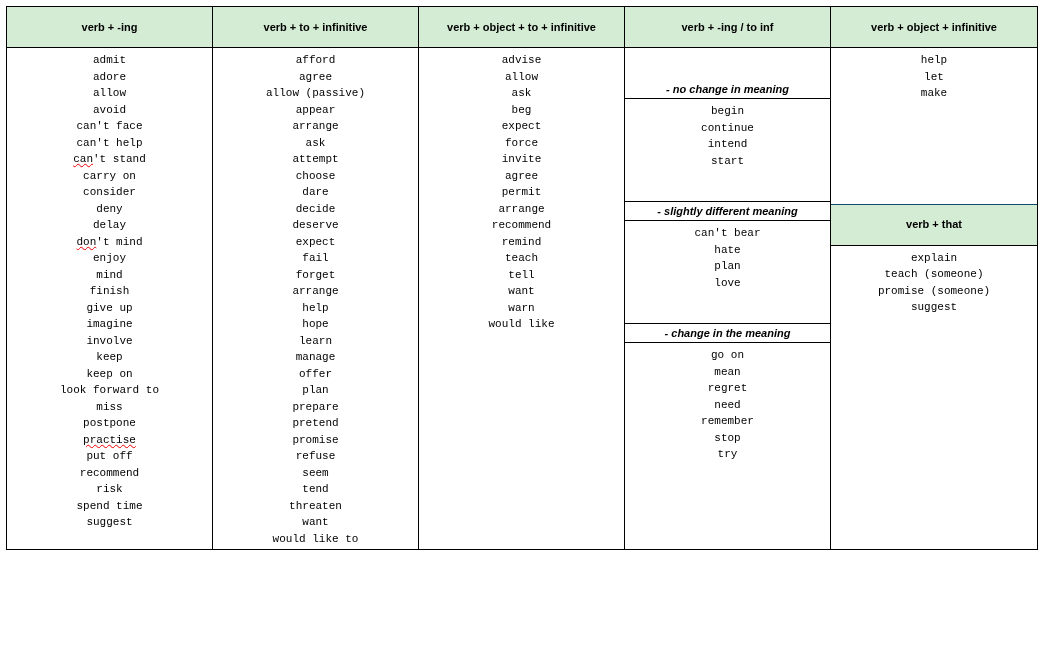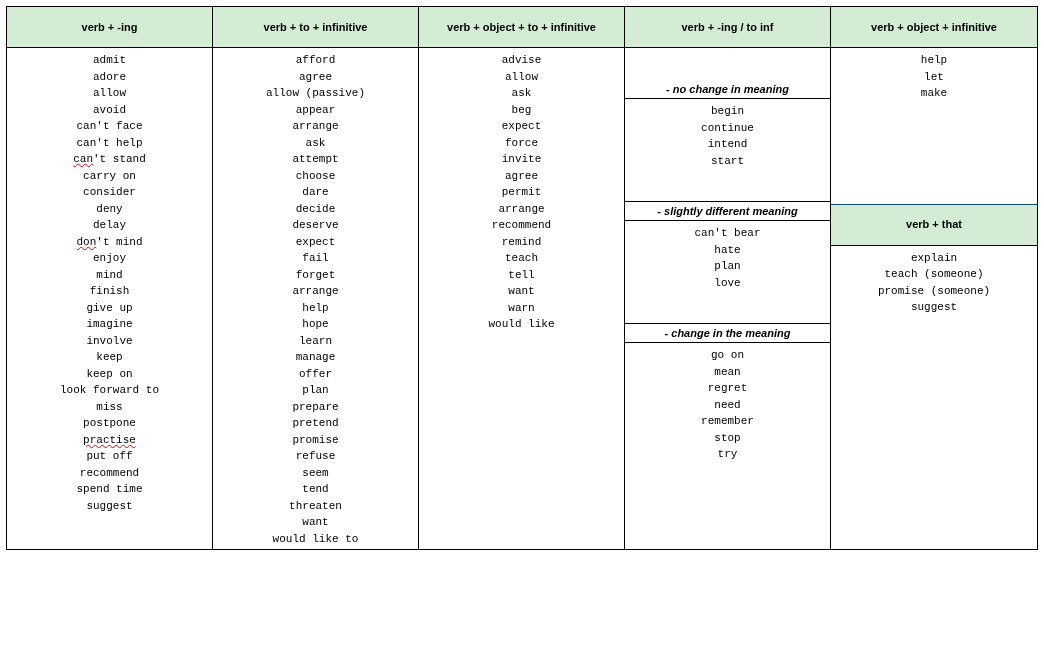--- a/index.html
+++ b/index.html
@@ -99,20 +99,21 @@
         <span class="word">imagine</span>
         <span class="word">involve</span>
         <span class="word">keep</span>
         <span class="word">keep on</span>
         <span class="word">look forward to</span>
         <span class="word">miss</span>
         <span class="word">postpone</span>
         <span class="word"><span class="squiggle">practise</span></span>
         <span class="word">put off</span>
         <span class="word">recommend</span>
+        <span class="word">risk</span>
         <span class="word">spend time</span>
         <span class="word">suggest</span>
       </div>
   </div>
 
   <div class="col">
     <div class="header">verb + to + infinitive</div>
     <div class="cell fill" id="col2-list">
         <span class="word">afford</span>
         <span class="word">agree</span>

